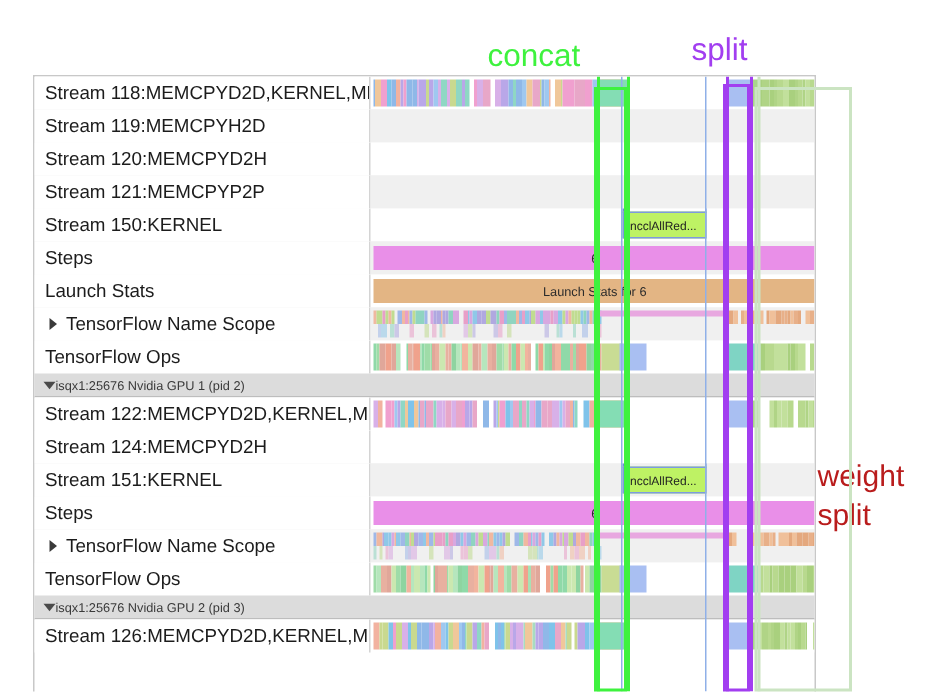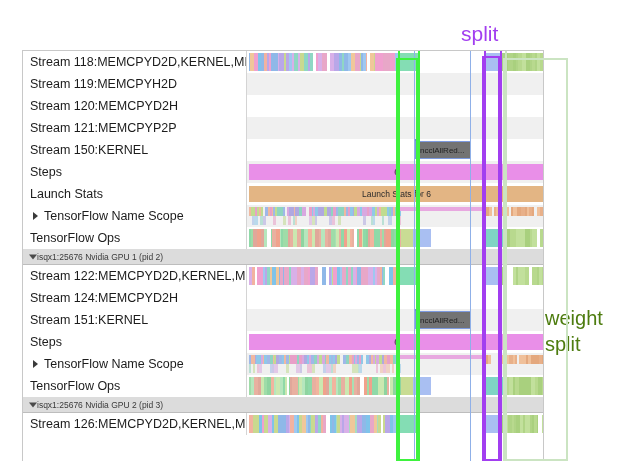--- a/index.html
+++ b/index.html
@@ -10,21 +10,21 @@
     overflow:hidden;
     position:relative;
   }
   .stage{position:absolute;inset:0;}
 
   
   .annot{position:absolute;white-space:nowrap;}
   #annot-concat{left:325px;top:26px;font-size:21px;color:#3ef23e;}
   #annot-split{left:461px;top:22px;font-size:21px;color:#a23ef0;}
   #annot-nccl{left:428px;top:108px;font-size:20px;color:#6f8ad6;}
-  #annot-weight{left:545px;top:305px;font-size:20px;color:#4d7c0f;line-height:26px;}
+  #annot-weight{left:545px;top:305px;font-size:20px;color:#b91c1c;line-height:26px;}
 
   
   .viewer{
     position:absolute;left:22px;top:50px;width:522px;height:411px;
     background:#ffffff;
     border:1px solid #c8c8c8;
     border-bottom:none;
     box-sizing:border-box;
     overflow:hidden;
   }
@@ -68,38 +68,39 @@
   .row .track .inner{position:absolute;left:2px;top:2px;right:0;bottom:2px;}
 
   
   .bar{position:absolute;top:0;bottom:0;}
   .band{position:absolute;top:0;bottom:0;display:flex;}
   .band i{display:block;height:100%;}
 
   .solidbar{position:absolute;top:1px;bottom:1px;display:flex;align-items:center;justify-content:center;
             font-size:8.5px;color:#2b2b2b;}
 
-  .ncclbox{position:absolute;background:#737373;border:1px solid #7d9ae0;
+  .ncclbox{position:absolute;background:#bef264;border:1px solid #7d9ae0;
            display:flex;align-items:center;padding-left:4px;font-size:8px;color:#222;box-sizing:border-box;}
   .nccloutline{position:absolute;border:1px solid #6f8ad6;border-bottom:none;box-sizing:border-box;}
 
   
   .vline{position:absolute;top:0;bottom:0;width:2px;}
 
   
   .orect{position:absolute;box-sizing:border-box;}
   #rect-concat{border:2px solid #3ef23e;border-top-width:2px;}
   #rect-split{border:2px solid #a23ef0;}
   #rect-weight{border:2px solid #cbe4c2;}
 </style>
 </head>
 <body>
 
 <div class="stage">
 
+  <div class="annot" id="annot-concat">concat</div>
   <div class="annot" id="annot-split">split</div>
   <div class="annot" id="annot-nccl">nccl</div>
   <div class="annot" id="annot-weight">
     <div>weight</div>
     <div>split</div>
   </div>
 
   <div class="viewer" id="viewer">
     <div id="rows-host">
         <div class="row">

